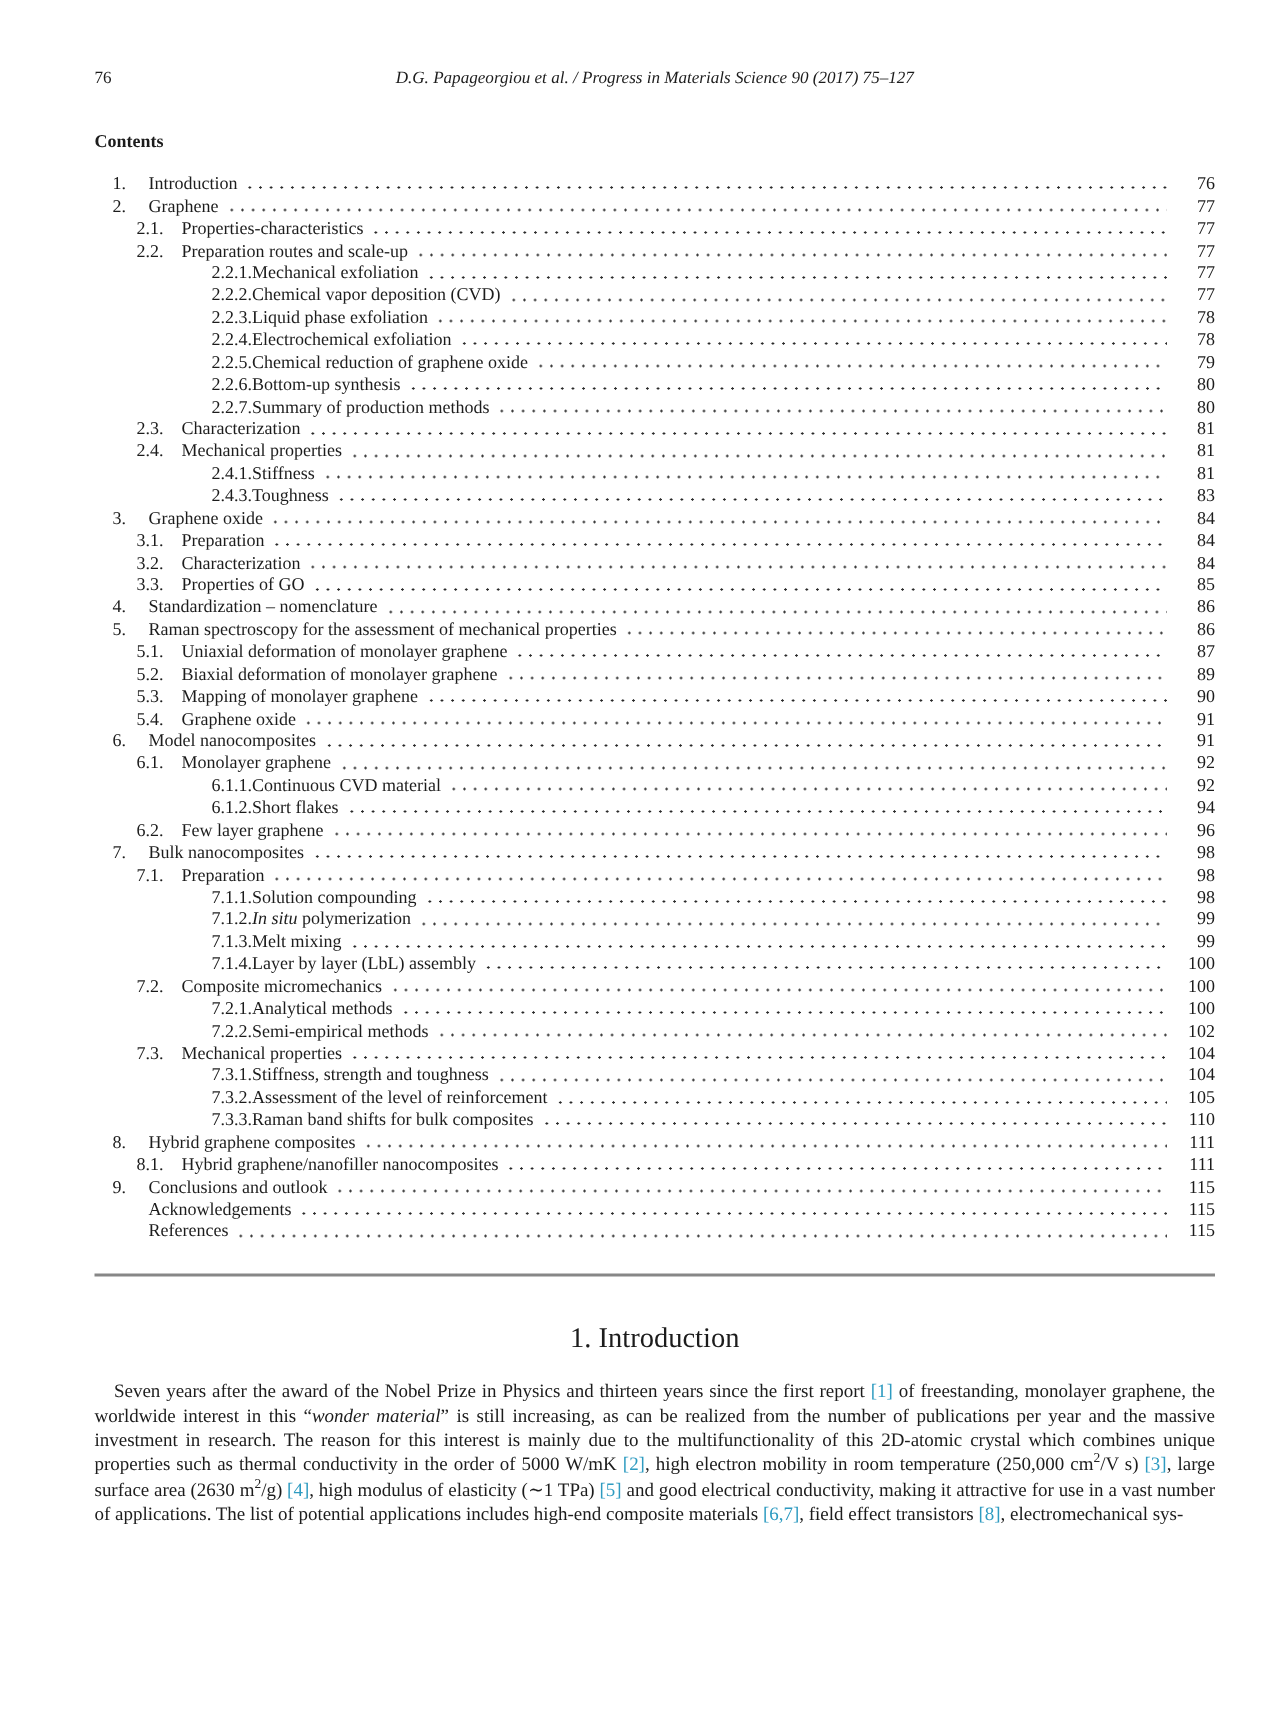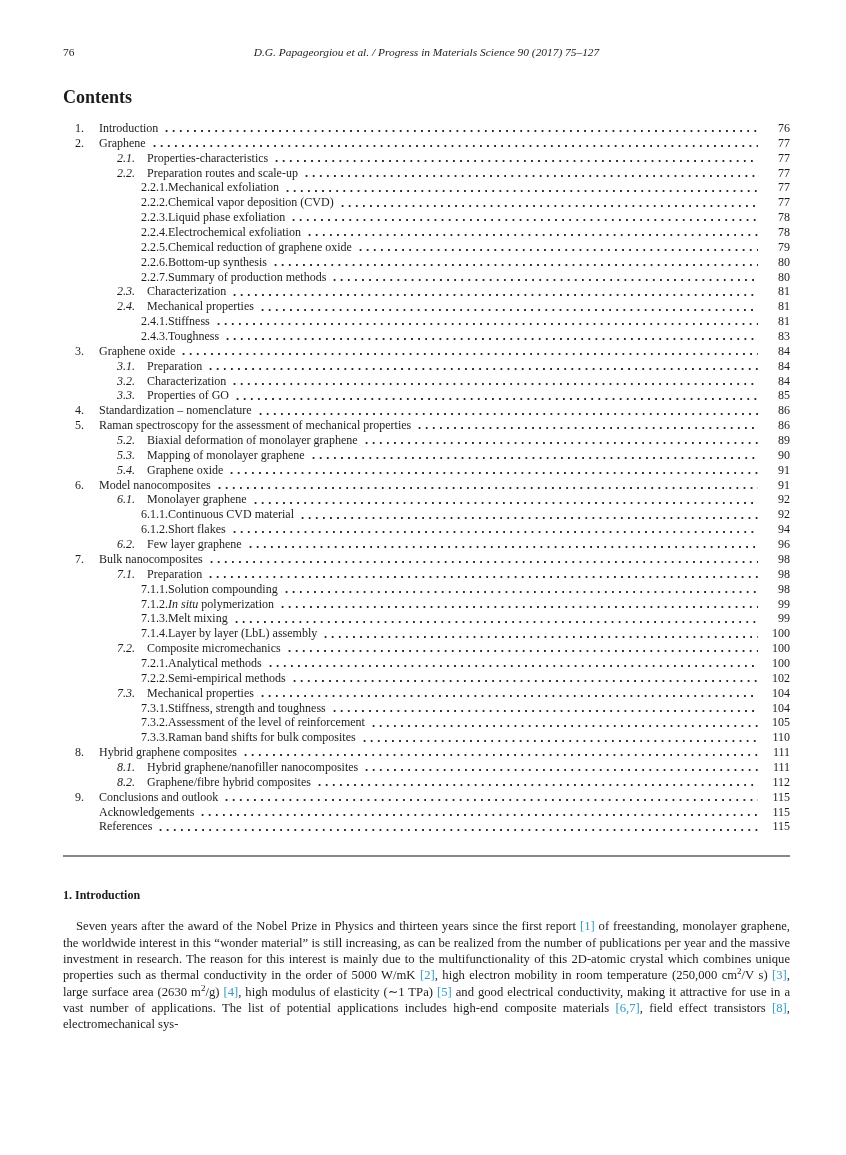--- a/index.html
+++ b/index.html
@@ -5,52 +5,52 @@
   html,body{margin:0;padding:0;background:#ffffff;}
   body{
     width:846px;height:1155px;position:relative;
     font-family:"Liberation Serif","DejaVu Serif",serif;
     color:#1c1c1c;
     -webkit-font-smoothing:antialiased;
   }
   .page{
     box-sizing:border-box;
     width:846px;height:1155px;
-    padding:46px 56px 0 63px;
+    padding:46px 36px 0 63px;
   }
   
   .running-head{
     position:relative;
     height:14px;
     font-size:11.4px;
     text-align:center;
   }
   .pagenum{
     position:absolute;left:0;top:0;
     font-style:normal;
   }
   .head-title{font-style:italic;text-align:right;}
   
   .contents-heading{
     margin:27px 0 0 0;
-    font-size:18px;
+    font-size:12px;
     font-weight:bold;
   }
   
   .toc{margin-top:13px;font-size:12px;}
   .toc-row{
     display:flex;
     align-items:baseline;
     height:14.86px;
     line-height:14.86px;
     white-space:nowrap;
   }
   .toc-num{flex:none;}
   .lvl1 .toc-num{margin-left:12px;width:24px;}
-  .lvl2 .toc-num{margin-left:54px;width:30px;font-style:italic;}
+  .lvl2 .toc-num{margin-left:28px;width:30px;}
   .lvl3 .toc-num{margin-left:63px;width:42px;text-align:right;}
   .toc-label{flex:none;padding-right:3px;}
   .toc-leader{
     flex:1;
     align-self:stretch;
     background-image:radial-gradient(circle, #2a2a2a 0.75px, transparent 1.05px);
     background-size:7.1px 2.4px;
     background-repeat:repeat-x;
     background-position:left 2px bottom 3.2px;
   }
@@ -58,33 +58,34 @@
   
   .rule{
     border:none;
     height:2px;
     background:#878787;
     margin:21px 0 0 0;
   }
   
   .intro-heading{
     margin:31px 0 0 0;
-    font-size:12px;
-    font-weight:bold;
+    font-size:19px;
+    font-weight:normal;
+    text-align:center;
   }
   .body-par{
     margin:15px 0 0 0;
     font-size:12.65px;
     line-height:16.35px;
     text-align:justify;
     text-indent:13px;
   }
   .body-par sup{font-size:9px;line-height:0;}
   .cite{color:var(--cite,#2e9bc1);}
-  .italic{}
+  .italic{font-style:italic;}
 </style>
 </head>
 <body>
 
 <div class="page">
 
   <header class="running-head">
     <span class="pagenum">76</span>
     <span class="head-title">D.G. Papageorgiou et al. / Progress in Materials Science 90 (2017) 75–127</span>
   </header>
@@ -212,20 +213,26 @@
     <span class="toc-leader"></span>
     <span class="toc-page">86</span>
   </div>
       <div class="toc-row lvl1">
     <span class="toc-num">5.</span>
     <span class="toc-label">Raman spectroscopy for the assessment of mechanical properties</span>
     <span class="toc-leader"></span>
     <span class="toc-page">86</span>
   </div>
       <div class="toc-row lvl2">
+    <span class="toc-num">5.1.</span>
+    <span class="toc-label">Uniaxial deformation of monolayer graphene</span>
+    <span class="toc-leader"></span>
+    <span class="toc-page">87</span>
+  </div>
+      <div class="toc-row lvl2">
     <span class="toc-num">5.2.</span>
     <span class="toc-label">Biaxial deformation of monolayer graphene</span>
     <span class="toc-leader"></span>
     <span class="toc-page">89</span>
   </div>
       <div class="toc-row lvl2">
     <span class="toc-num">5.3.</span>
     <span class="toc-label">Mapping of monolayer graphene</span>
     <span class="toc-leader"></span>
     <span class="toc-page">90</span>
@@ -349,26 +356,20 @@
     <span class="toc-label">Hybrid graphene composites</span>
     <span class="toc-leader"></span>
     <span class="toc-page">111</span>
   </div>
       <div class="toc-row lvl2">
     <span class="toc-num">8.1.</span>
     <span class="toc-label">Hybrid graphene/nanofiller nanocomposites</span>
     <span class="toc-leader"></span>
     <span class="toc-page">111</span>
   </div>
-      <div class="toc-row lvl2">
-    <span class="toc-num">8.2.</span>
-    <span class="toc-label">Graphene/fibre hybrid composites</span>
-    <span class="toc-leader"></span>
-    <span class="toc-page">112</span>
-  </div>
       <div class="toc-row lvl1">
     <span class="toc-num">9.</span>
     <span class="toc-label">Conclusions and outlook</span>
     <span class="toc-leader"></span>
     <span class="toc-page">115</span>
   </div>
       <div class="toc-row lvl1">
     <span class="toc-num"></span>
     <span class="toc-label">Acknowledgements</span>
     <span class="toc-leader"></span>

